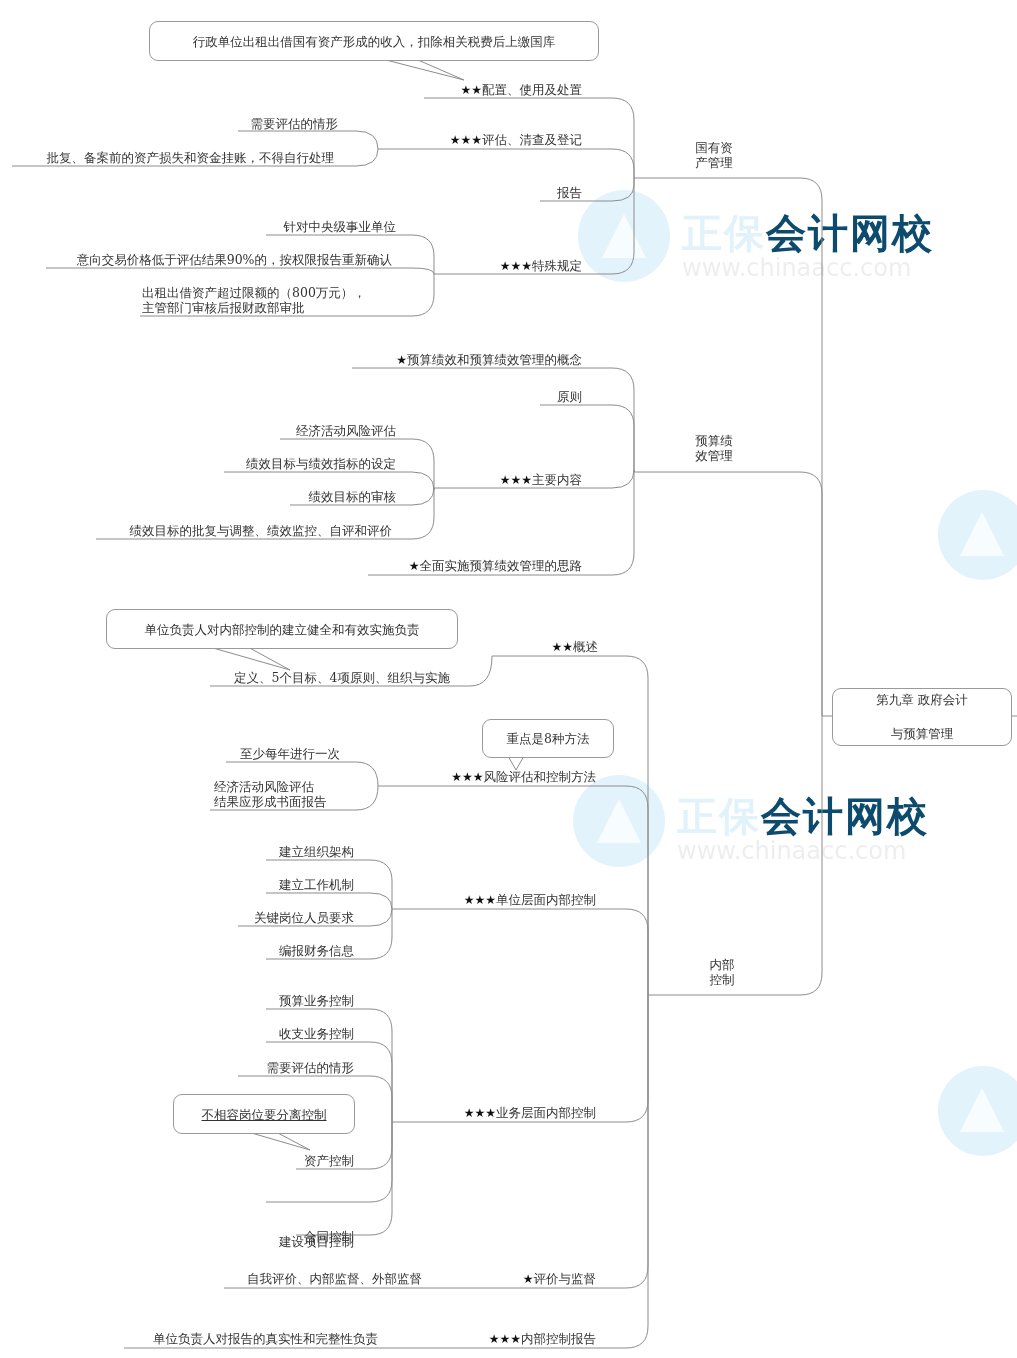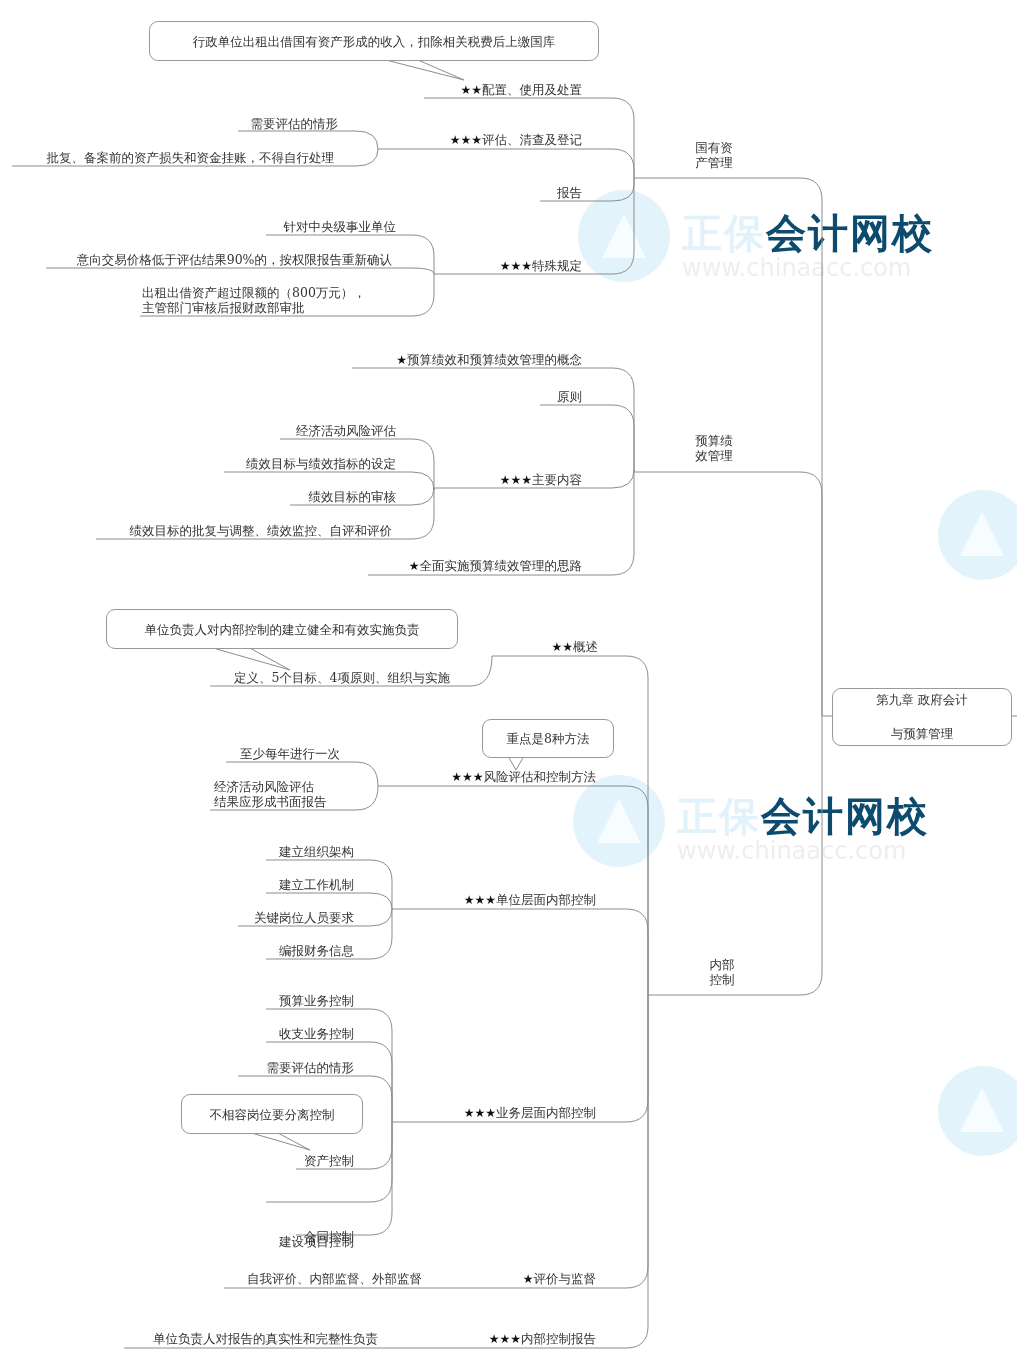--- a/index.html
+++ b/index.html
@@ -240,21 +240,21 @@
 </div>
 <div class="lbl r" style="left:266px;top:993px;width:88px;">
   <span>预算业务控制</span>
 </div>
 <div class="lbl r" style="left:266px;top:1026px;width:88px;">
   <span>收支业务控制</span>
 </div>
 <div class="lbl r" style="left:238px;top:1060px;width:116px;">
   <span>需要评估的情形</span>
 </div>
-<div class="callout" style="left:181px;top:1094px;width:180px;height:38px;">
+<div class="callout" style="left:173px;top:1094px;width:180px;height:38px;text-decoration:underline;">
   <span>不相容岗位要分离控制</span>
 </div>
 <div class="lbl r" style="left:296px;top:1153px;width:58px;">
   <span>资产控制</span>
 </div>
 <div class="lbl r" style="left:266px;top:1186px;width:88px;margin-top:48px;">
   <span>建设项目控制</span>
 </div>
 <div class="lbl r" style="left:296px;top:1219px;width:58px;margin-top:10px;">
   <span>合同控制</span>

